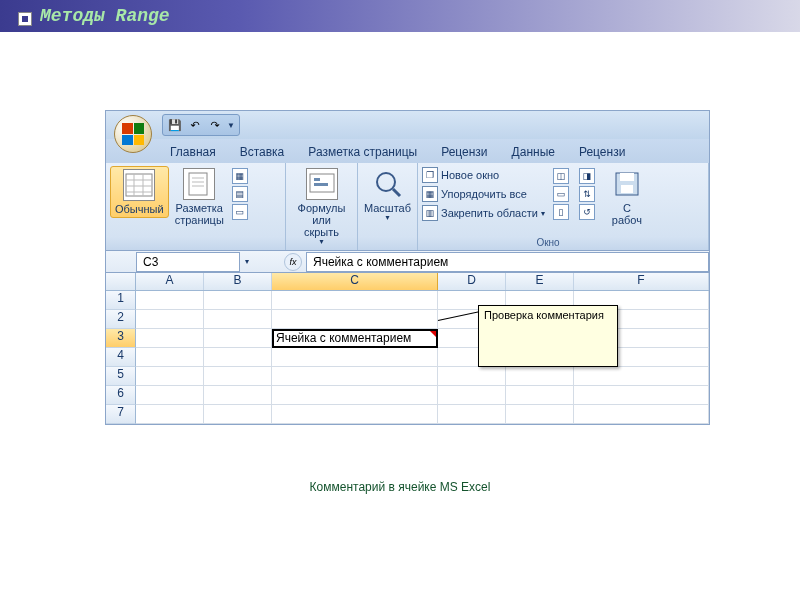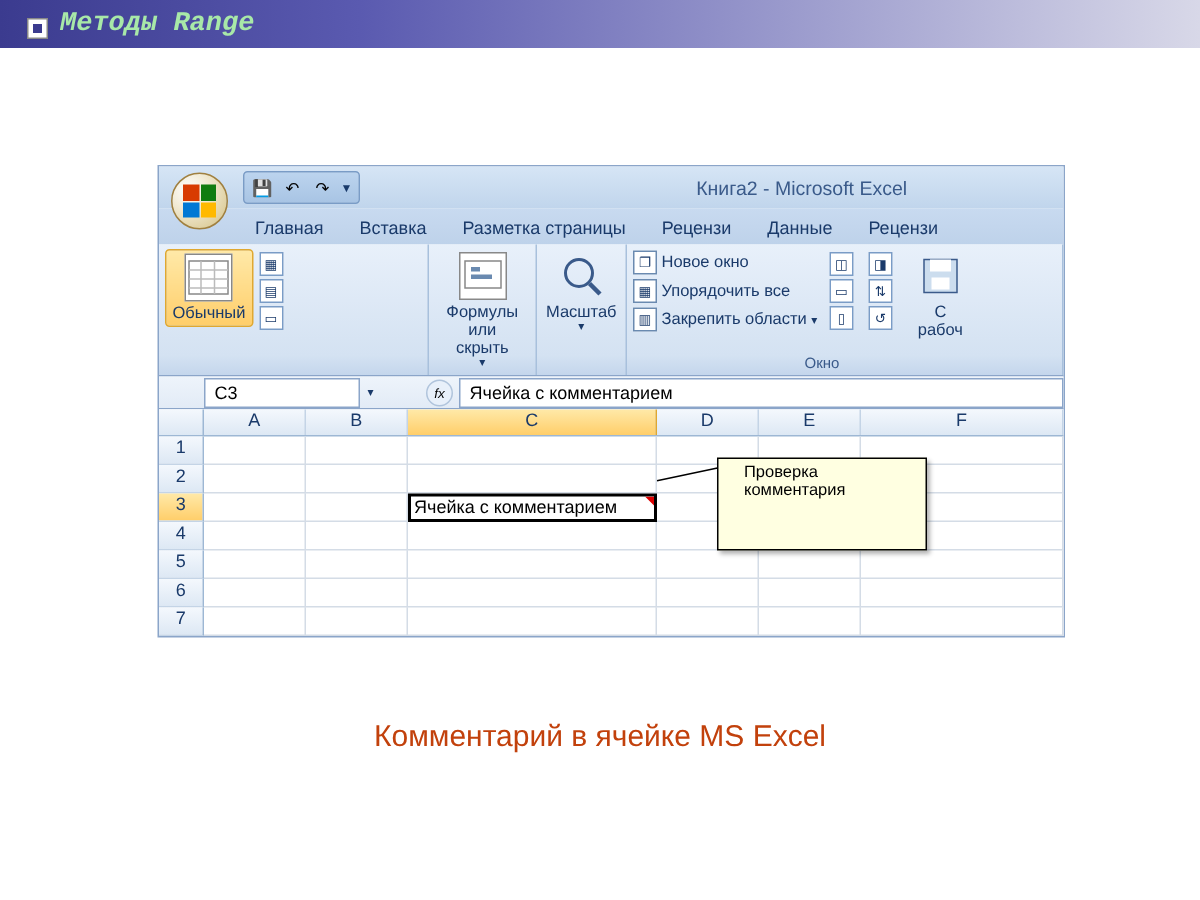--- a/index.html
+++ b/index.html
@@ -189,32 +189,32 @@
   .cell.active{border:2px solid #000; padding:0 2px;}
   .comment-marker{position:absolute; right:0; top:0; width:0; height:0; border-left:6px solid transparent; border-top:6px solid #d00;}
   
   
   .comment-box {
     position:absolute;
     background:#ffffe1;
     border:1px solid #000;
     box-shadow: 2px 2px 3px rgba(0,0,0,0.3);
     font-size:11px;
-    padding:3px 17px;
+    padding:3px 5px;
     font-family: Tahoma, sans-serif;
   }
   .comment-line{position:absolute; border-top:1px solid #000; transform-origin:left center;}
   
   
   .caption {
     position: absolute;
     left: 0; right: 0;
     text-align: center;
-    font-size: 20px;
-    color: #c2410c;
+    font-size: 12px;
+    color: #14532d;
   }
 </style>
 </head>
 <body>
 
 <div class="slide-bullet"></div>
 <div class="slide-header">
   <span class="slide-title">Методы Range</span>
 </div>
 
@@ -228,21 +228,20 @@
           <span></span>
           <span></span>
       </div>
     </div>
     <div class="qat">
       <span class="qat-icon">💾</span>
       <span class="qat-icon">↶</span>
       <span class="qat-icon">↷</span>
       <span class="drop-arrow">▼</span>
     </div>
-    <div class="xl-title-text">Книга2 - Microsoft Excel</div>
   </div>
 
   <div class="ribbon-tabs">
     <div class="ribbon-tab">Главная</div>
     <div class="ribbon-tab">Вставка</div>
     <div class="ribbon-tab">Разметка страницы</div>
     <div class="ribbon-tab">Рецензи</div>
     <div class="ribbon-tab">Данные</div>
     <div class="ribbon-tab">Рецензи</div>
   </div>
@@ -256,20 +255,32 @@
                 <rect x="1" y="1" width="26" height="22" fill="#fff" stroke="#888"></rect>
                 <line x1="1" y1="7" x2="27" y2="7" stroke="#bbb"></line>
                 <line x1="1" y1="13" x2="27" y2="13" stroke="#bbb"></line>
                 <line x1="1" y1="19" x2="27" y2="19" stroke="#bbb"></line>
                 <line x1="9" y1="1" x2="9" y2="23" stroke="#bbb"></line>
                 <line x1="18" y1="1" x2="18" y2="23" stroke="#bbb"></line>
               </svg>
           </div>
           <span>Обычный</span>
         </div>
+        <div class="big-btn">
+          <div class="big-btn-icon">
+            <svg width="26" height="26">
+                <rect x="3" y="2" width="18" height="22" fill="#fff" stroke="#888"></rect>
+                <line x1="6" y1="7" x2="18" y2="7" stroke="#bbb"></line>
+                <line x1="6" y1="11" x2="18" y2="11" stroke="#bbb"></line>
+                <line x1="6" y1="15" x2="18" y2="15" stroke="#bbb"></line>
+              </svg>
+          </div>
+          <span style="white-space:pre-line">Разметка
+страницы</span>
+        </div>
         <div class="small-stack">
           <div class="small-icon">▦</div>
           <div class="small-icon">▤</div>
           <div class="small-icon">▭</div>
         </div>
       </div>
     </div>
 
     <div class="ribbon-group" style="width:72px">
       <div class="ribbon-group-body" style="justify-content:center;width:100%">

